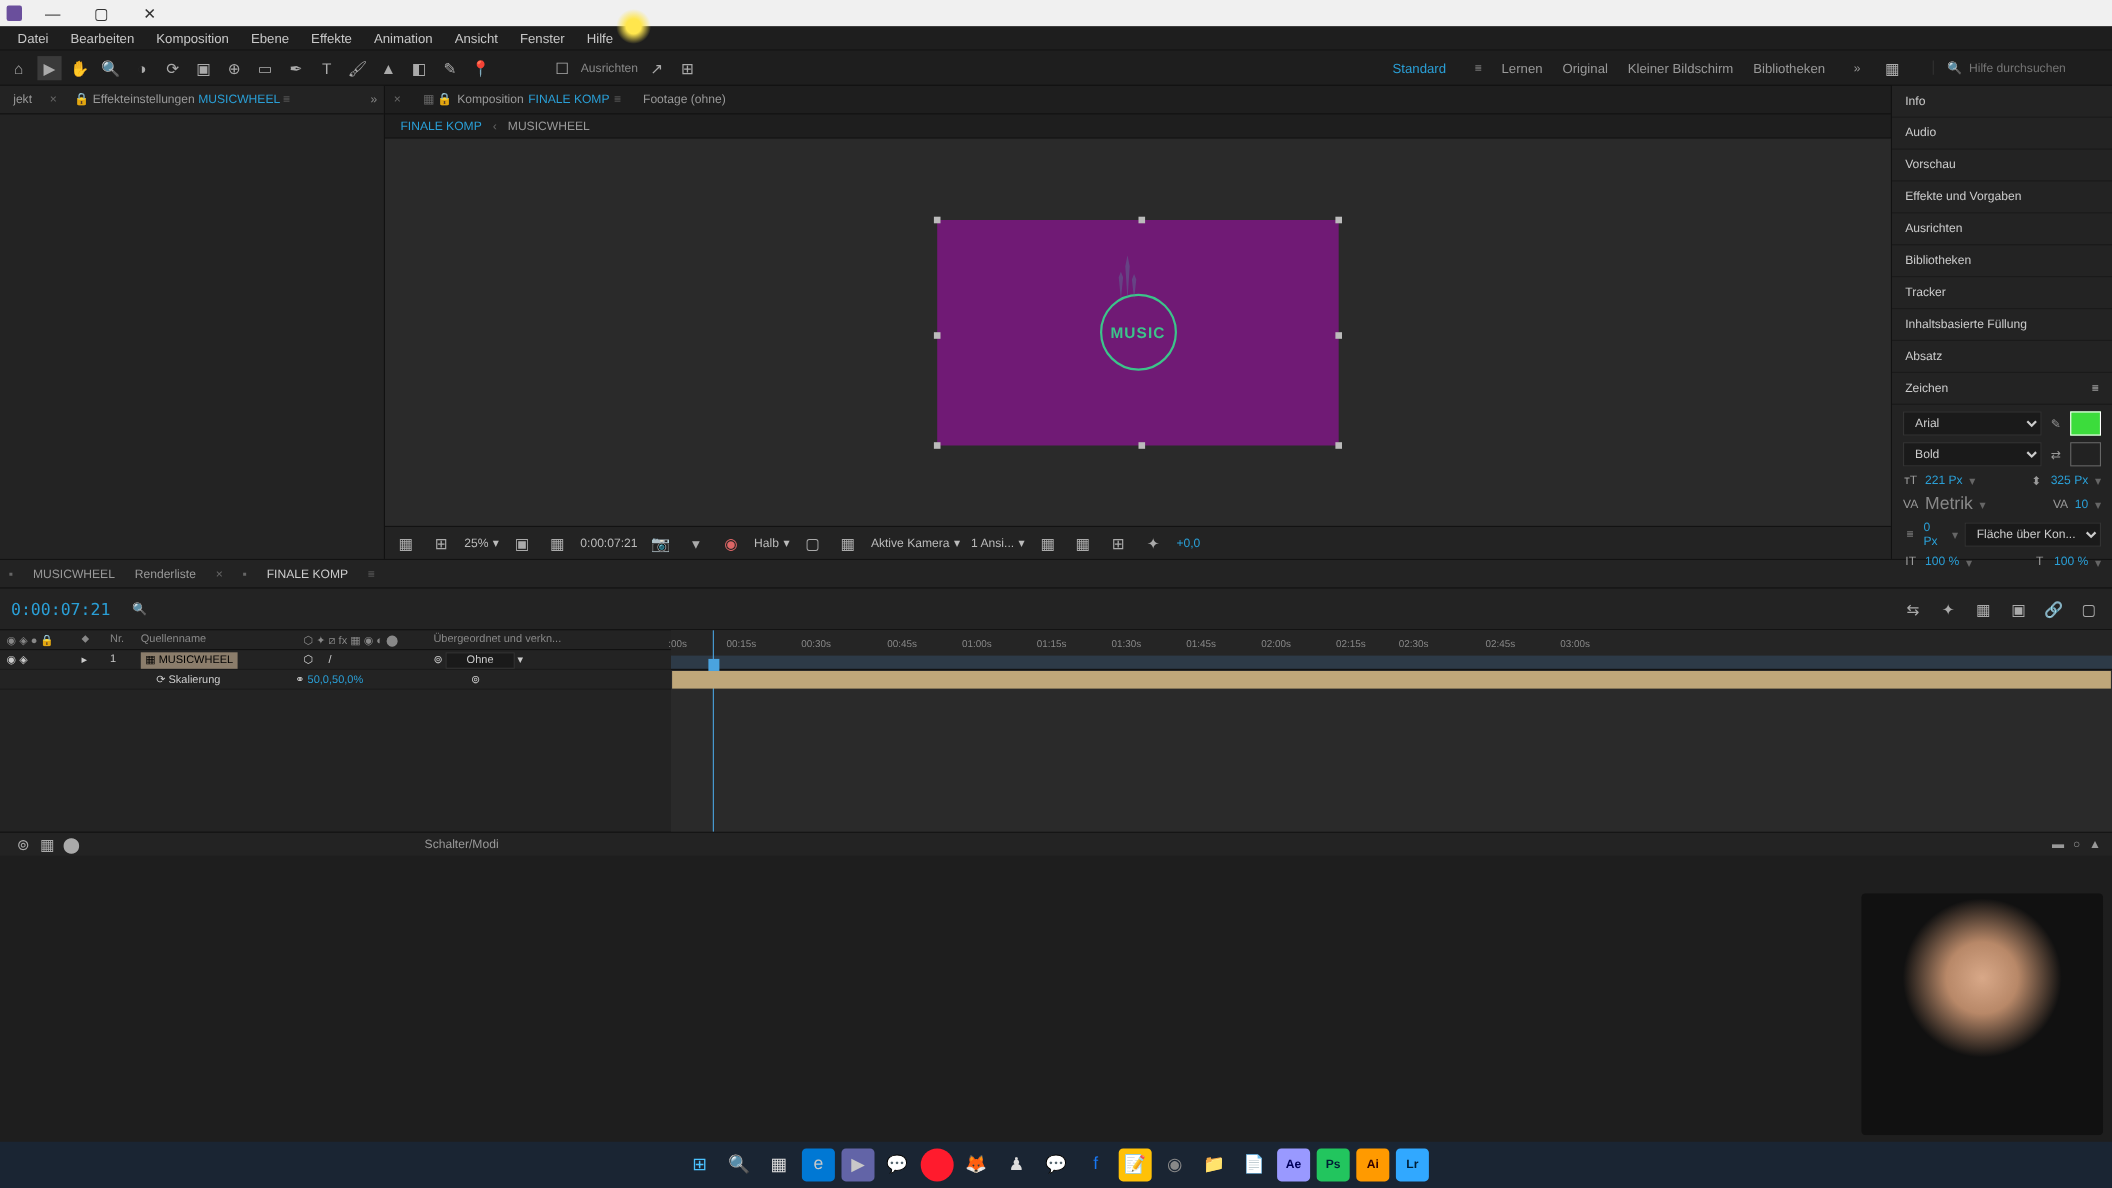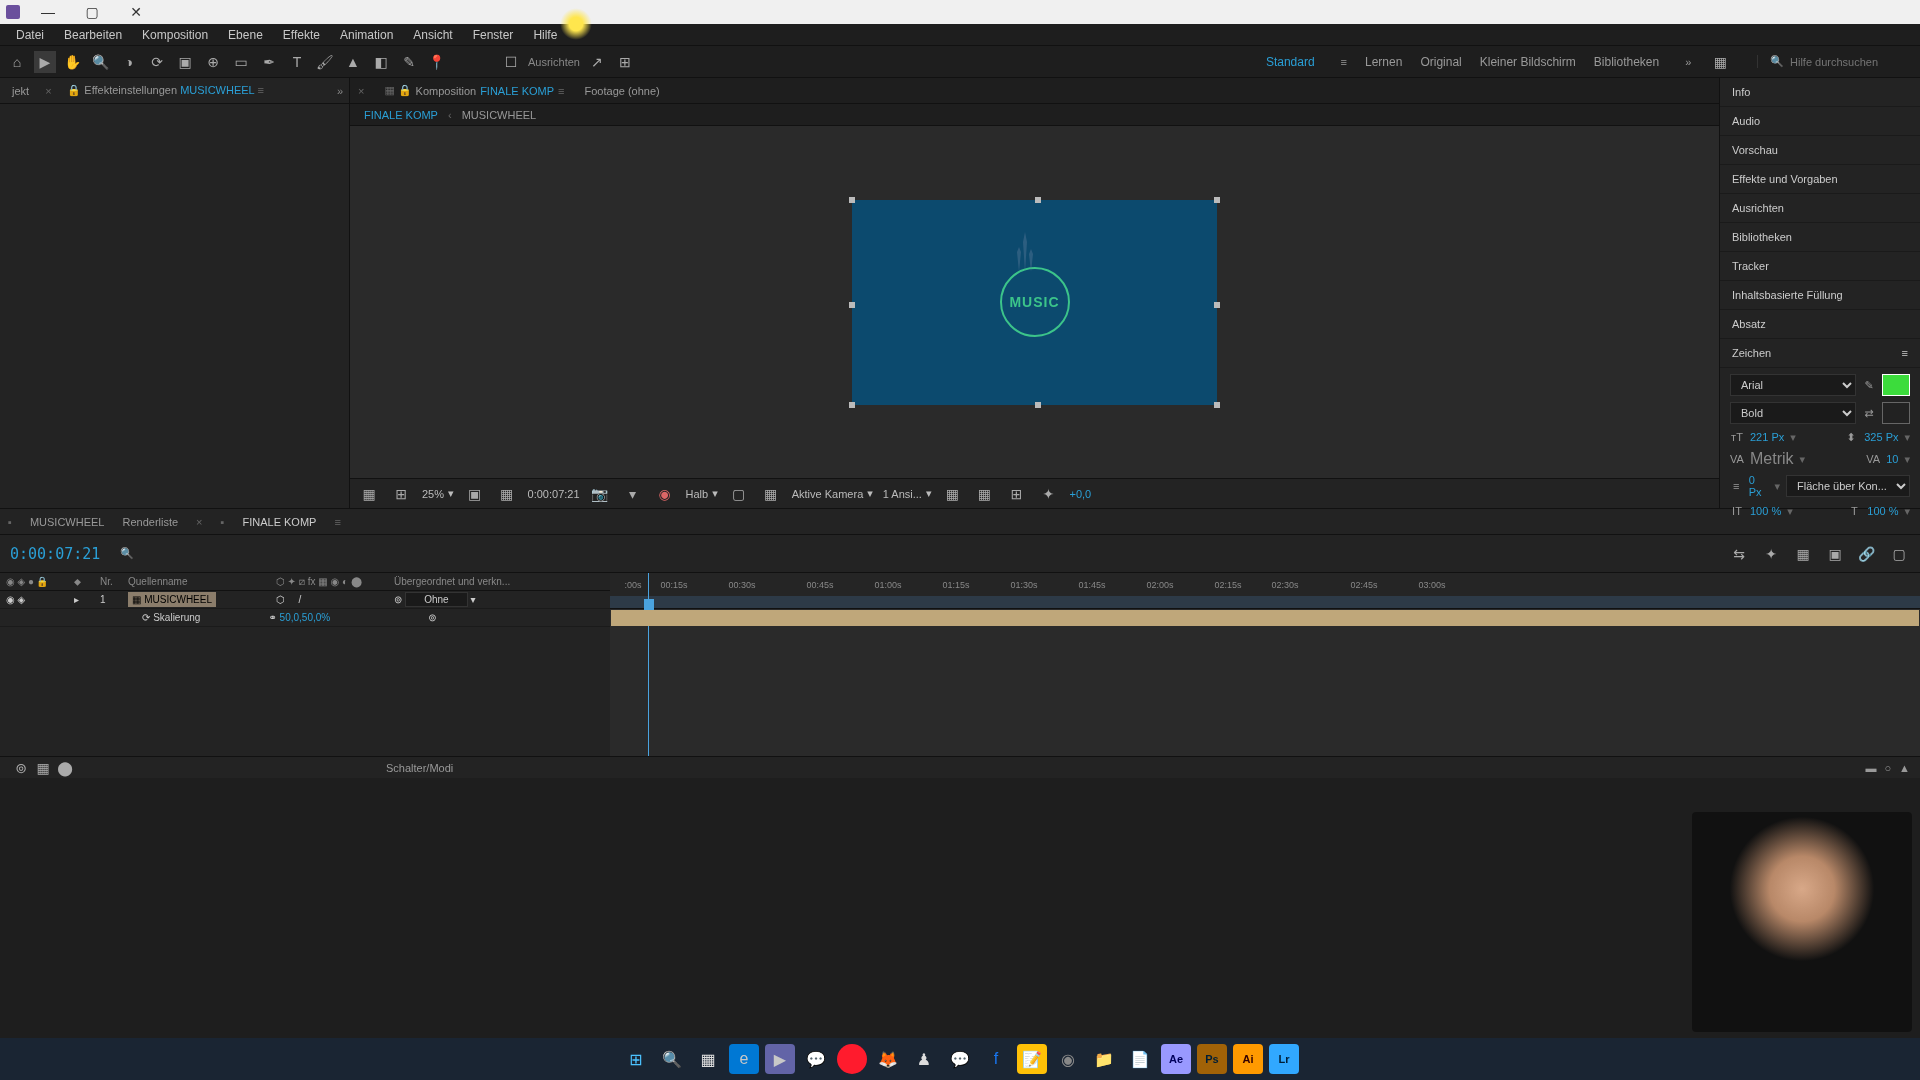--- a/index.html
+++ b/index.html
@@ -33,21 +33,21 @@
 
 .center-panel { flex: 1; display: flex; flex-direction: column; border-right: 1px solid #111; }
 .comp-tabs { height: 26px; display: flex; align-items: center; padding: 0 8px; gap: 20px; border-bottom: 1px solid #111; }
 .ctab { font-size: 11px; color: #999; display: flex; align-items: center; gap: 4px; }
 .ctab .blue { color: #2a9fd6; }
 .breadcrumb { height: 22px; display: flex; align-items: center; padding: 0 14px; gap: 10px; border-bottom: 1px solid #111; }
 .bc-item { font-size: 11px; color: #2a9fd6; }
 .bc-item.muted { color: #999; }
 .bc-sep { color: #666; }
 .viewer { flex: 1; background: #2a2a2a; display: flex; align-items: center; justify-content: center; position: relative; }
-.canvas { width: 365px; height: 205px; background: #0c4a6e; position: relative; display: flex; align-items: center; justify-content: center; }
+.canvas { width: 365px; height: 205px; background: #701a75; position: relative; display: flex; align-items: center; justify-content: center; }
 .handle { width: 6px; height: 6px; background: #bbb; position: absolute; }
 .viewer-content { position: relative; width: 100px; height: 100px; display:flex; align-items:center; justify-content:center; }
 .circle { width: 70px; height: 70px; border: 2px solid #3cc48a; border-radius: 50%; display:flex; align-items:center; justify-content:center; }
 .music-text { font-weight: bold; font-size: 14px; color: #3cc48a; letter-spacing: 1px; }
 .spikes { position:absolute; top:-20px; left:20px; width:40px; height:40px; opacity:0.7; }
 .cursor-hilite { position:absolute; top:8px; left:560px; width:32px; height:32px; background: radial-gradient(circle, #ffe64d 30%, rgba(255,230,77,0) 70%); border-radius:50%; pointer-events:none; z-index:1000;}
 .viewer-controls { height: 30px; background: #232323; display: flex; align-items: center; padding: 0 8px; gap: 10px; border-top: 1px solid #111; }
 .vc-item { font-size: 11px; color: #bbb; display: flex; align-items: center; gap: 4px; }
 
 .right-panel { width: 200px; background: #232323; display: flex; flex-direction: column; }
@@ -334,21 +334,21 @@
       </div>
       <div class="tl-layer-row">
         <span style="width:98px"></span>
         <span class="indent">⟳ <span>Skalierung</span></span>
         <span style="margin-left:60px">⚭ <span class="scale-val">50,0,50,0%</span></span>
         <span style="margin-left:90px">⊚</span>
       </div>
     </div>
     <div class="tl-right">
       <div class="ruler">
-        <div class="ruler-tick" style="left:23px">:00s</div>
+        <div class="ruler-tick" style="left:6px">:00s</div>
         <div class="ruler-tick" style="left:64px">00:15s</div>
         <div class="ruler-tick" style="left:132px">00:30s</div>
         <div class="ruler-tick" style="left:210px">00:45s</div>
         <div class="ruler-tick" style="left:278px">01:00s</div>
         <div class="ruler-tick" style="left:346px">01:15s</div>
         <div class="ruler-tick" style="left:414px">01:30s</div>
         <div class="ruler-tick" style="left:482px">01:45s</div>
         <div class="ruler-tick" style="left:550px">02:00s</div>
         <div class="ruler-tick" style="left:618px">02:15s</div>
         <div class="ruler-tick" style="left:675px">02:30s</div>
@@ -390,16 +390,16 @@
   <div class="task-icon" style="background:#ff1b2d;border-radius:50%"></div>
   <div class="task-icon" style="color:#ff9500">🦊</div>
   <div class="task-icon" style="color:#ddd">♟</div>
   <div class="task-icon" style="color:#e83e8c">💬</div>
   <div class="task-icon" style="color:#1877f2">f</div>
   <div class="task-icon" style="background:#ffc107">📝</div>
   <div class="task-icon" style="color:#888">◉</div>
   <div class="task-icon" style="color:#ffc107">📁</div>
   <div class="task-icon" style="color:#4cc2ff">📄</div>
   <div class="task-icon" style="background:#9999ff;color:#00005b;font-weight:bold;font-size:11px">Ae</div>
-  <div class="task-icon" style="background:#a16207;color:#001e36;font-weight:bold;font-size:11px">Ps</div>
+  <div class="task-icon" style="background:#22c55e;color:#001e36;font-weight:bold;font-size:11px">Ps</div>
   <div class="task-icon" style="background:#ff9a00;color:#330000;font-weight:bold;font-size:11px">Ai</div>
   <div class="task-icon" style="background:#31a8ff;color:#001e36;font-weight:bold;font-size:11px">Lr</div>
 </div>
 
 </body></html>

